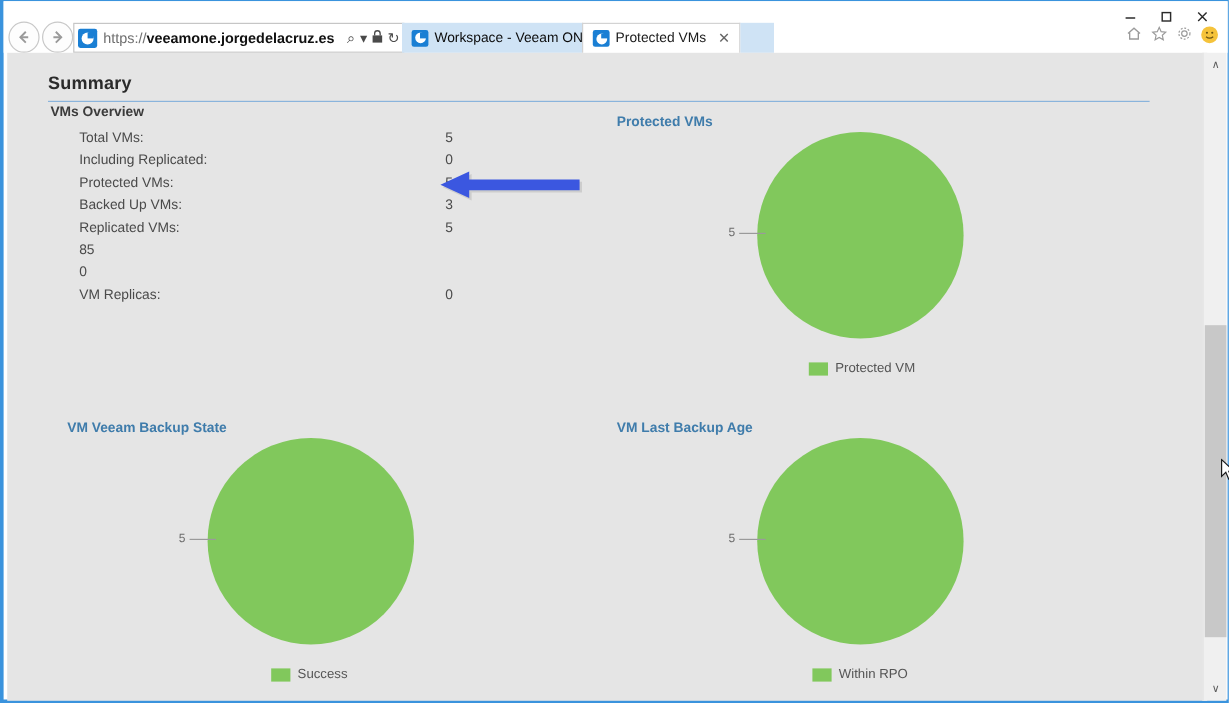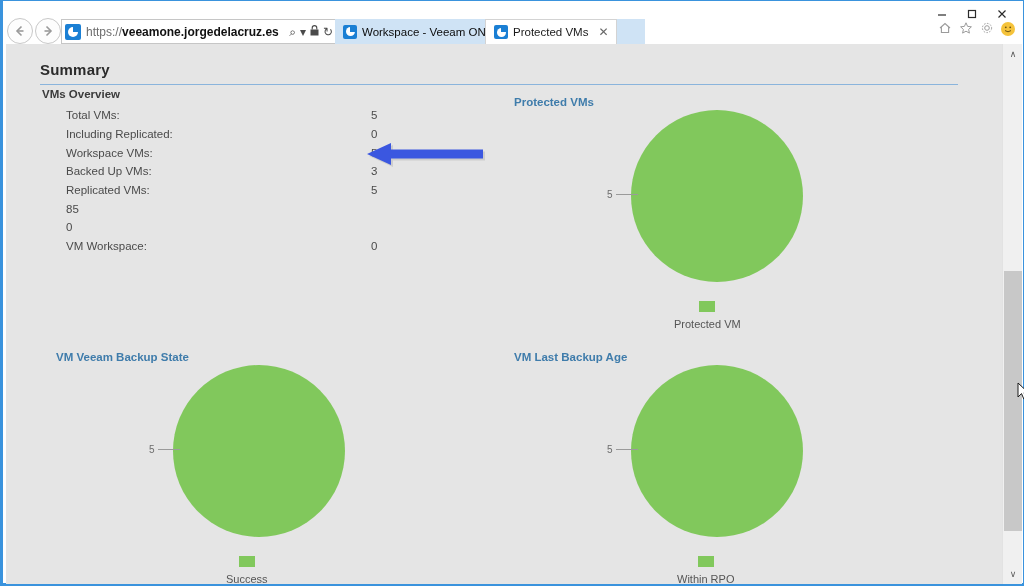--- a/index.html
+++ b/index.html
@@ -141,21 +141,21 @@
   }
   .pie-wrap { position: absolute; }
   .pie {
     border-radius: 50%;
     background: #81c85c;
   }
   .leader { position: absolute; display: flex; align-items: center; }
   .leader-val { font-size: 10px; color: #6d6d6d; margin-right: 3px; }
   .leader-line { width: 22px; height: 1px; background: #9a9a9a; }
   .legend {
-    position: absolute; display: flex; align-items: center; gap: 6px; flex-direction: column;
+    position: absolute; display: flex; align-items: center; gap: 6px;
   }
   .legend-swatch { width: 16px; height: 11px; background: #81c85c; }
   .legend-label { font-size: 11px; color: #555; }
 
   
   .scrollbar {
     position: absolute; right: 1px; top: 43px;
     width: 20px; height: 540px;
     background: #f0f0f0; border-left: 1px solid #e2e2e2;
   }
@@ -277,39 +277,39 @@
     <div class="ov-table">
       <div class="ov-row">
         <span class="ov-label">Total VMs:</span>
         <span class="ov-value">5</span>
       </div>
       <div class="ov-row">
         <span class="ov-label">Including Replicated:</span>
         <span class="ov-value">0</span>
       </div>
       <div class="ov-row">
-        <span class="ov-label">Workspace VMs:</span>
+        <span class="ov-label">Protected VMs:</span>
         <span class="ov-value">5</span>
       </div>
       <div class="ov-row">
         <span class="ov-label">Backed Up VMs:</span>
         <span class="ov-value">3</span>
       </div>
       <div class="ov-row">
         <span class="ov-label">Replicated VMs:</span>
         <span class="ov-value">5</span>
       </div>
       <div class="ov-row">
         <span class="ov-value">85</span>
       </div>
       <div class="ov-row">
         <span class="ov-value">0</span>
       </div>
       <div class="ov-row">
-        <span class="ov-label">VM Workspace:</span>
+        <span class="ov-label">VM Replicas:</span>
         <span class="ov-value">0</span>
       </div>
     </div>
 
     <div class="annot-arrow">
       <svg width="122" height="30" viewBox="0 0 122 30">
         <g transform="translate(3,3)">
           <path d="M0 11 L24 0 L24 6.5 L116 6.5 L116 15.5 L24 15.5 L24 22 Z" fill="#b9b9b9" opacity="0.55" transform="translate(2,2)"></path>
           <path d="M0 11 L24 0 L24 6.5 L116 6.5 L116 15.5 L24 15.5 L24 22 Z" fill="#3b57e0"></path>
         </g>

